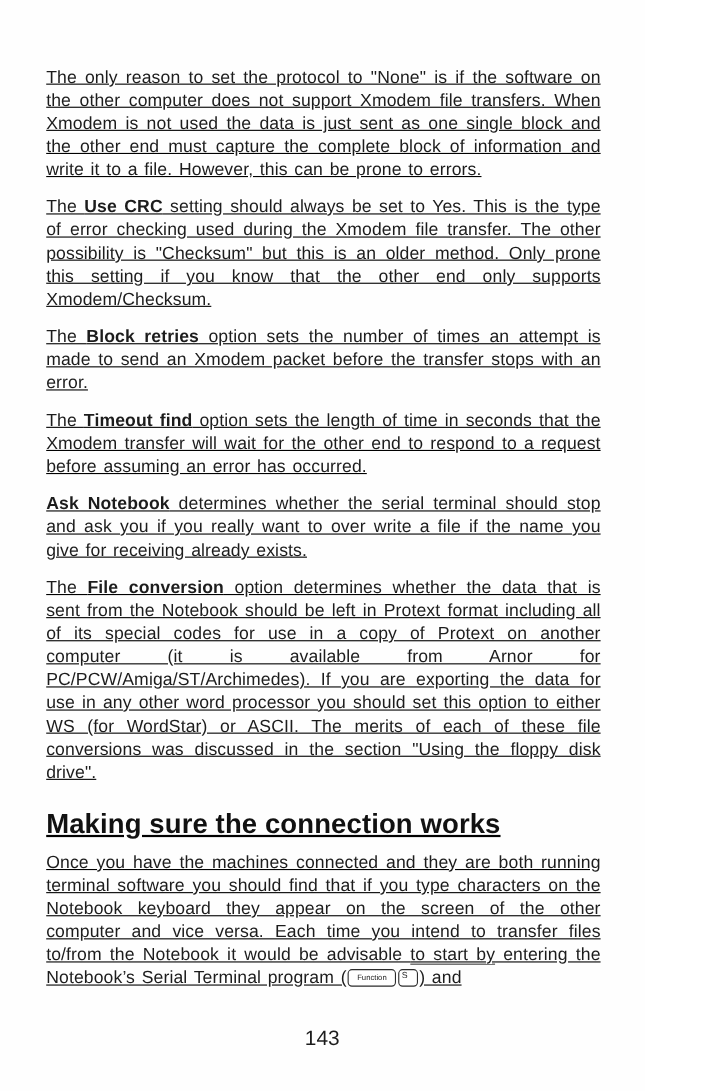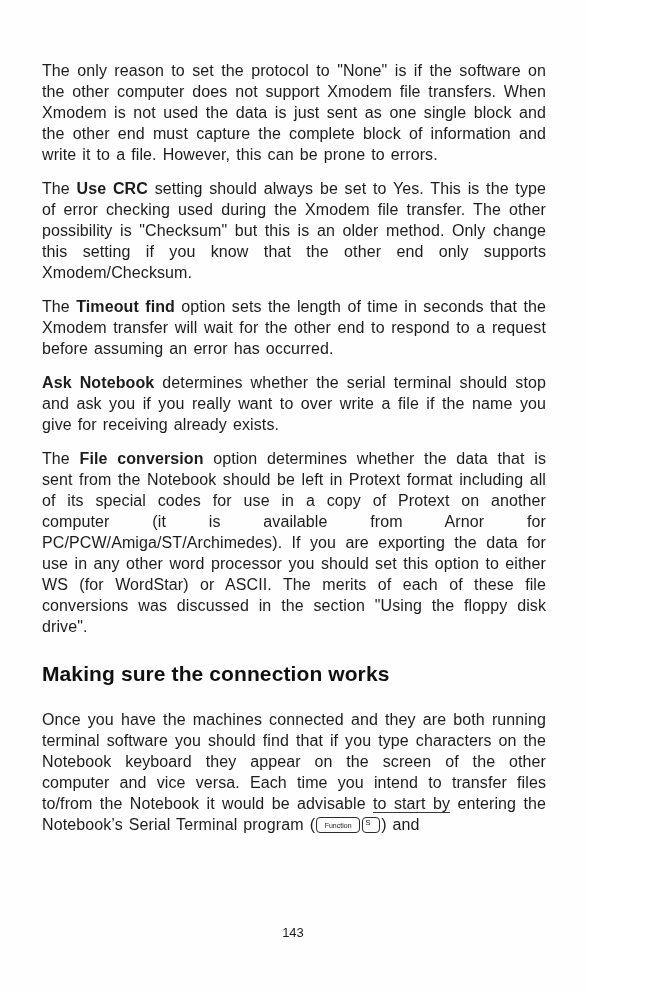--- a/index.html
+++ b/index.html
@@ -7,20 +7,21 @@
     width: 650px; height: 992px;
     background: #ffffff;
     font-family: "Liberation Sans", sans-serif;
     overflow: hidden;
   }
   .page {
     width: 586px; height: 992px;
     background: #fefefe;
     position: relative;
     box-sizing: border-box;
+    text-decoration: underline;
   }
   main {
     padding: 60px 40px 0 42px;
     box-sizing: border-box;
   }
   p.para {
     margin: 0 0 13px 0;
     text-align: justify;
     font-size: 16px;
     line-height: 21px;
@@ -29,22 +30,22 @@
     word-spacing: 1.5px;
   }
   p.para .b { font-weight: bold; }
   p.para .u {
     text-decoration: underline;
     text-decoration-thickness: 1px;
     text-underline-offset: 3px;
     text-decoration-color: #3a3a3a;
   }
   h2.heading {
-    margin: 25px 0 24px 0;
-    font-size: 21px;
+    margin: 25px 0 13px 0;
+    font-size: 25px;
     line-height: 23px;
     color: #111;
     font-weight: bold;
     letter-spacing: 0.1px;
   }
   
   .keycap {
     display: inline-block;
     position: relative;
     height: 16px;
@@ -76,33 +77,34 @@
     position: absolute;
     top: 2.5px; left: 0; right: 0;
     text-align: center;
     font-size: 7px;
     line-height: 9px;
     letter-spacing: 0;
   }
   .page-number {
     position: absolute;
     left: 0; right: 0;
-    bottom: 52px;
+    bottom: 36px;
     text-align: center;
-    font-size: 13px;
+    font-size: 19px;
     color: #1c1c1c;
   }
 </style>
 </head>
 <body>
 
 <div class="page">
   <main>
       <p class="para"><span>The only reason to set the protocol to "None" is if the software on the other computer does not support Xmodem file transfers. When Xmodem is not used the data is just sent as one single block and the other end must capture the complete block of information and write it to a file. However, this can be prone to errors.</span></p>
-      <p class="para"><span>The </span><span class="b">Use CRC</span><span> setting should always be set to Yes. This is the type of error checking used during the Xmodem file transfer. The other possibility is "Checksum" but this is an older method. Only change this setting if you know that the other end only supports Xmodem/Checksum.</span></p>
+      <p class="para"><span>The </span><span class="b">Use CRC</span><span> setting should always be set to Yes. This is the type of error checking used during the Xmodem file transfer. The other possibility is "Checksum" but this is an older method. Only prone this setting if you know that the other end only supports Xmodem/Checksum.</span></p>
+      <p class="para"><span>The </span><span class="b">Block retries</span><span> option sets the number of times an attempt is made to send an Xmodem packet before the transfer stops with an error.</span></p>
       <p class="para"><span>The </span><span class="b">Timeout find</span><span> option sets the length of time in seconds that the Xmodem transfer will wait for the other end to respond to a request before assuming an error has occurred.</span></p>
       <p class="para"><span class="b">Ask Notebook</span><span> determines whether the serial terminal should stop and ask you if you really want to over write a file if the name you give for receiving already exists.</span></p>
       <p class="para"><span>The </span><span class="b">File conversion</span><span> option determines whether the data that is sent from the Notebook should be left in Protext format including all of its special codes for use in a copy of Protext on another computer (it is available from Arnor for PC/PCW/Amiga/ST/Archimedes). If you are exporting the data for use in any other word processor you should set this option to either WS (for WordStar) or ASCII. The merits of each of these file conversions was discussed in the section "Using the floppy disk drive".</span></p>
       <h2 class="heading">Making sure the connection works</h2>
       <p class="para"><span>Once you have the machines connected and they are both running terminal software you should find that if you type characters on the Notebook keyboard they appear on the screen of the other computer and vice versa. Each time you intend to transfer files to/from the Notebook it would be advisable </span><span class="u">to start by</span><span> entering the Notebook’s Serial Terminal program (</span><span class="keycap keycap-wide"><span class="keylabel">Function</span></span><span class="keycap"><span class="keylabel">S</span></span><span>) and</span></p>
     </main>
   <div class="page-number">143</div>
 </div>
 
 </body></html>

